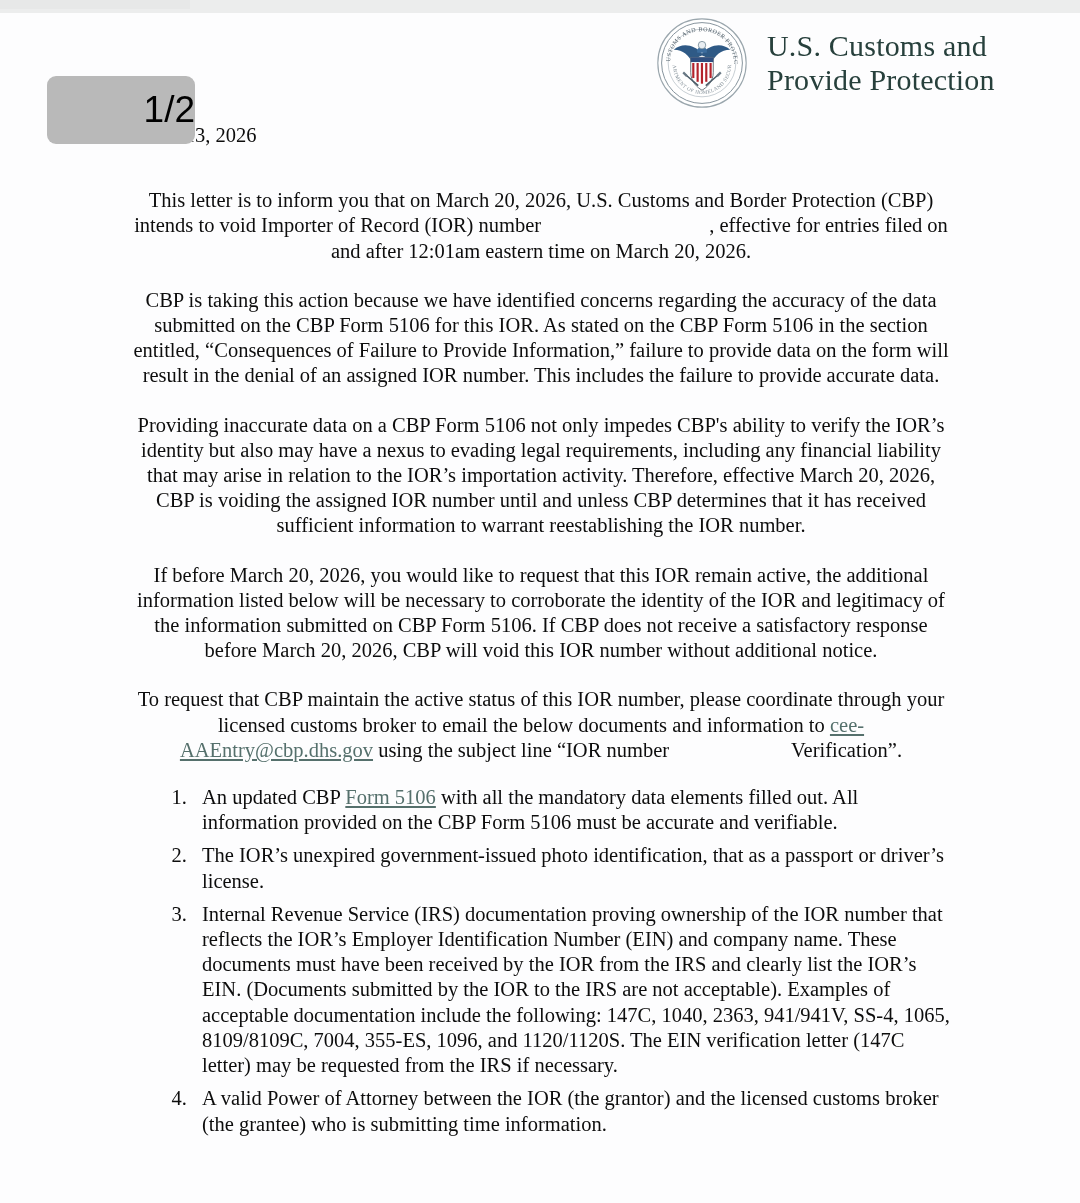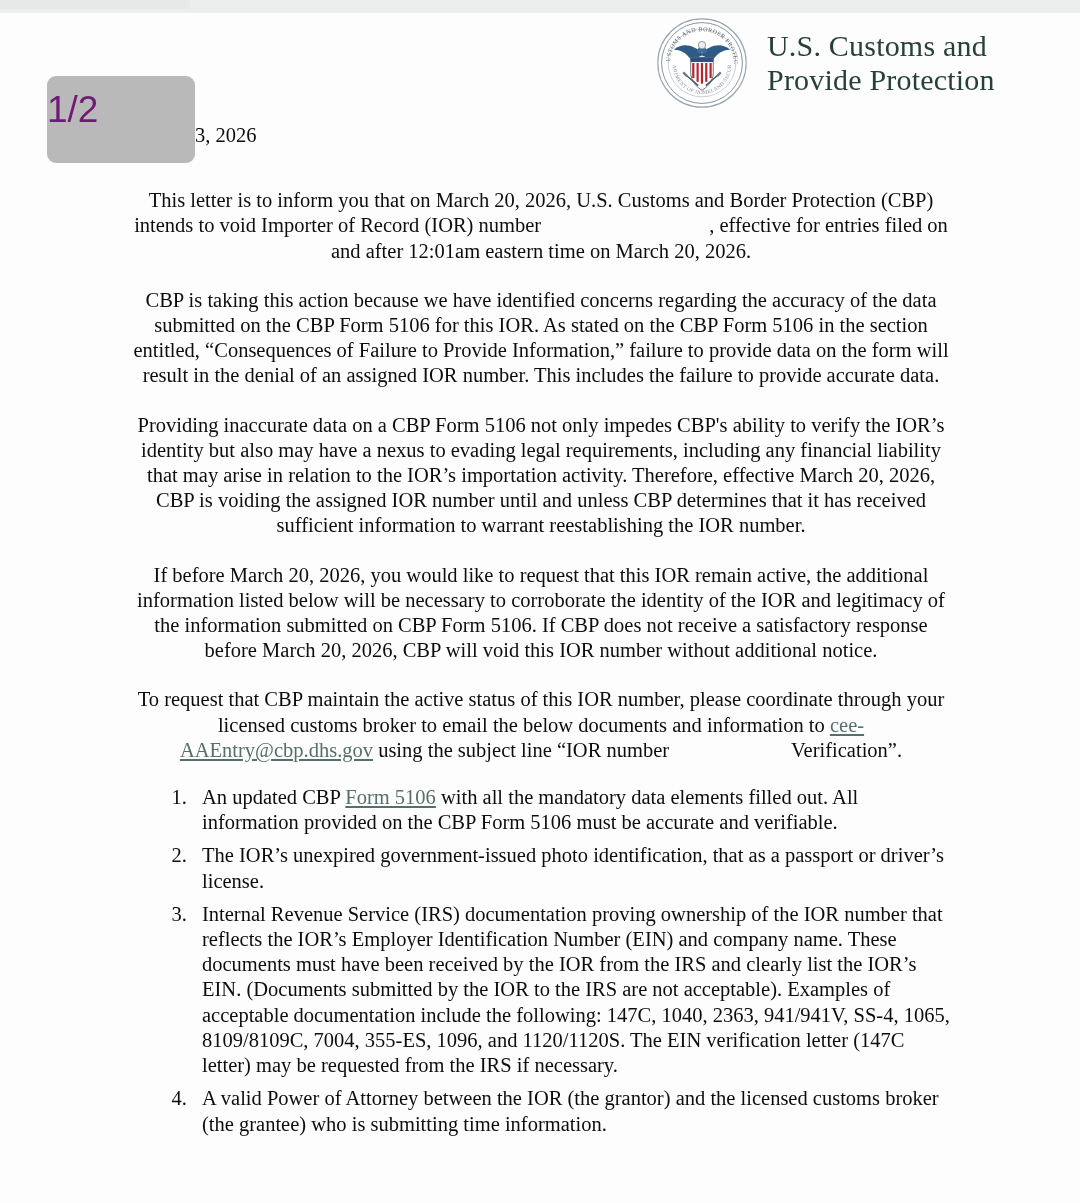--- a/index.html
+++ b/index.html
@@ -56,28 +56,28 @@
     letter-spacing: 0.2px;
   }
   .agency-name .l1, .agency-name .l2 { display: block; white-space: nowrap; }
 
   
   .page-badge {
     position: absolute;
     left: 47px;
     top: 76px;
     width: 148px;
-    height: 87px;
+    height: 68px;
     background: #b9b9b9;
     border-radius: 9px;
-    color: #701a75;
+    color: #000000;
     font-family: "Liberation Sans", "DejaVu Sans", sans-serif;
     font-size: 37px;
     line-height: 68px;
-    text-align: left;
+    text-align: right;
     font-weight: 400;
     z-index: 40;
   }
 
   
   .doc {
     position: absolute;
     left: 126px;
     top: 123px;
     width: 830px;

